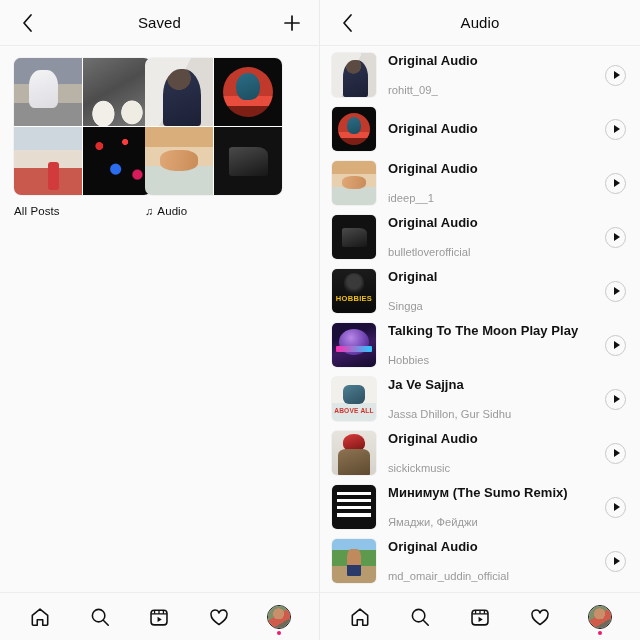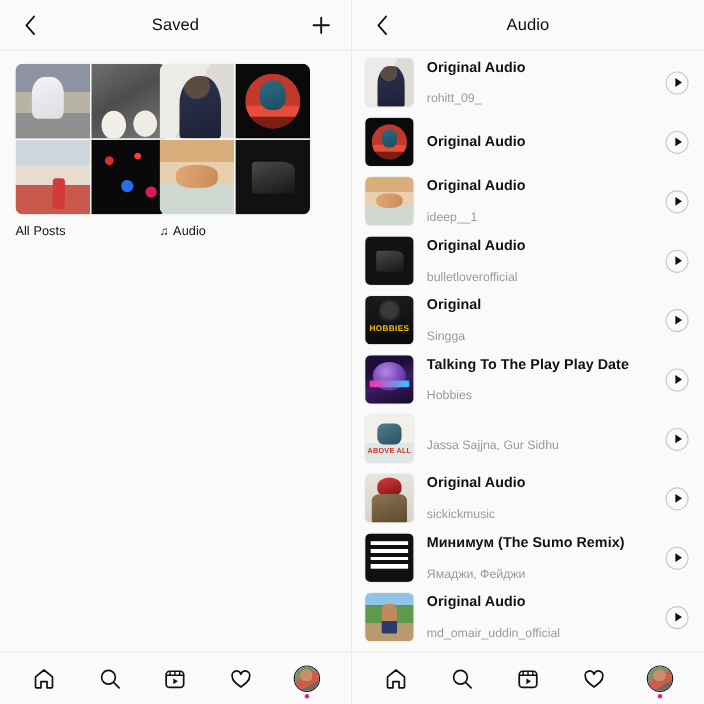--- a/index.html
+++ b/index.html
@@ -546,33 +546,34 @@
           </div>
           <div class="play-btn">
             <div class="play-tri"></div>
           </div>
         </div>
         <div class="audio-row">
           <div class="art">
             <div class="ph p-moon"></div>
           </div>
           <div class="meta">
-            <div class="a-title">Talking To The Play Play Date</div>
+            <div class="a-title">Talking To The Moon Play Play</div>
             <div class="a-sub">Hobbies</div>
           </div>
           <div class="play-btn">
             <div class="play-tri"></div>
           </div>
         </div>
         <div class="audio-row">
           <div class="art">
             <div class="ph p-above"></div>
           </div>
           <div class="meta">
-            <div class="a-sub">Jassa Sajjna, Gur Sidhu</div>
+            <div class="a-title">Ja Ve Sajjna</div>
+            <div class="a-sub">Jassa Dhillon, Gur Sidhu</div>
           </div>
           <div class="play-btn">
             <div class="play-tri"></div>
           </div>
         </div>
         <div class="audio-row">
           <div class="art">
             <div class="ph p-sickick"></div>
           </div>
           <div class="meta">

